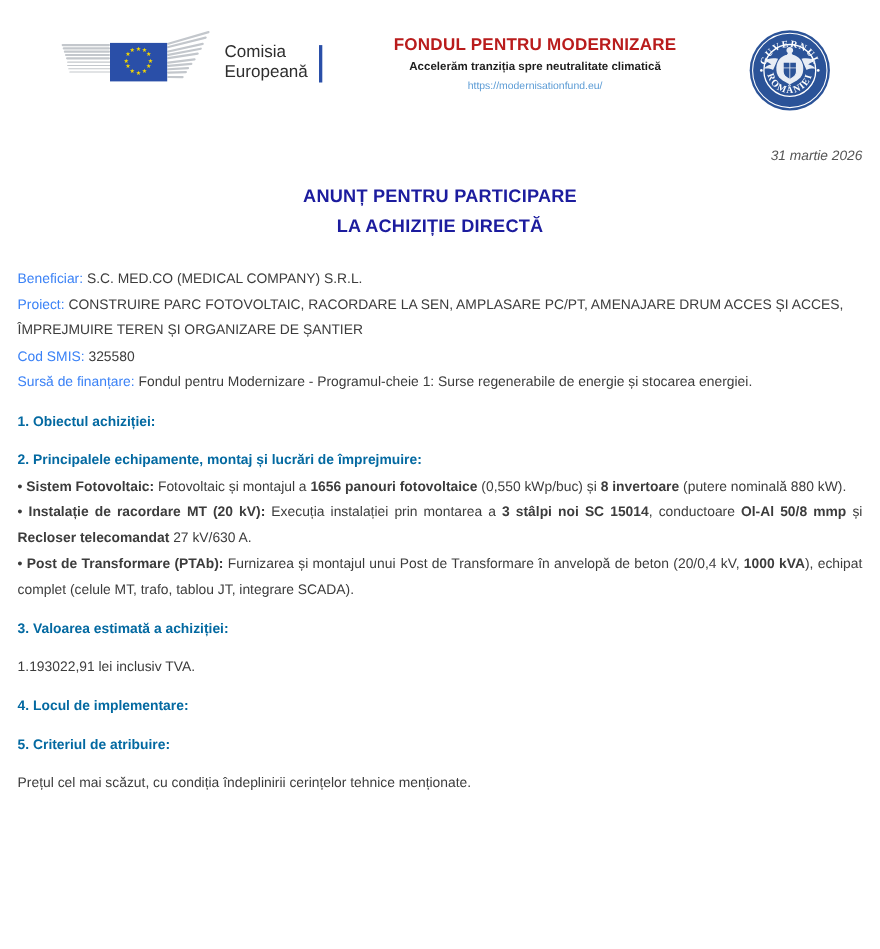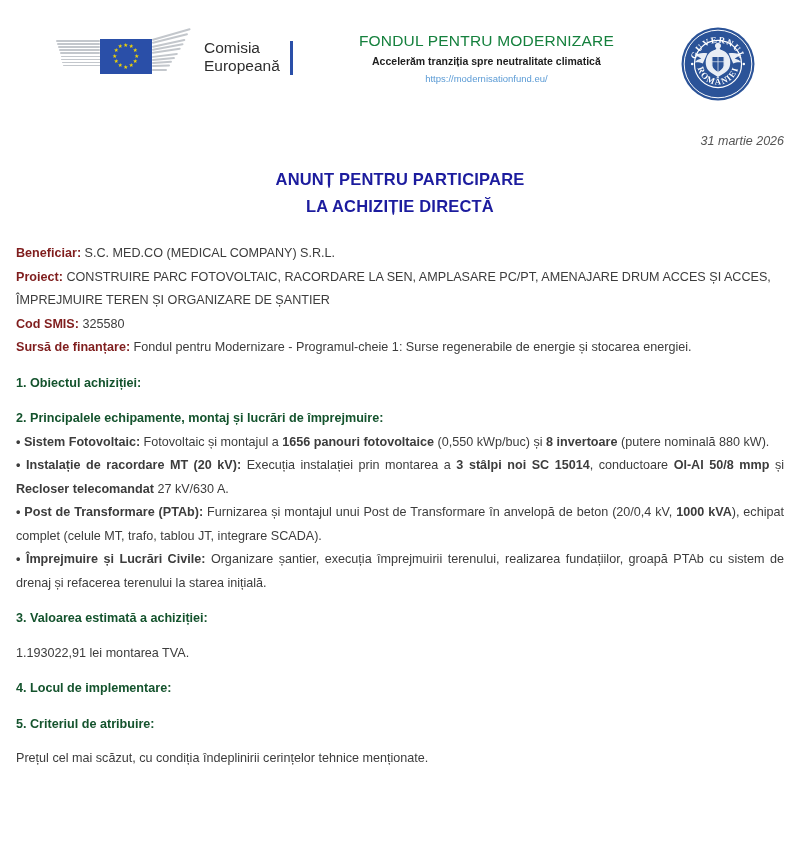--- a/index.html
+++ b/index.html
@@ -95,23 +95,23 @@
   }
 
   
   .fund-block {
     text-align: center;
     margin-top: 10px;
     flex: 0 0 auto;
   }
   .fund-title {
     font-size: 15.5px;
-    font-weight: normal;
+    font-weight: bold;
     letter-spacing: 0.2px;
-    color: #15803d;
+    color: #b91c1c;
     white-space: nowrap;
   }
   .fund-sub {
     font-size: 10.5px;
     font-weight: bold;
     color: #1e1e1e;
     margin-top: 5px;
     white-space: nowrap;
   }
   .fund-url {
@@ -158,27 +158,27 @@
     line-height: 23.5px;
     color: #3c3c3c;
     margin: 0;
   }
   .ln.gap { margin-top: 11px; }
   .ln.justify {
     text-align: justify;
     text-justify: inter-word;
   }
   .ln b, .ln strong {
-    color: #7f1d1d;
-    font-weight: bold;
+    color: #3b82f6;
+    font-weight: normal;
   }
   .heading {
     font-size: 12.6px;
     font-weight: bold;
-    color: #14532d;
+    color: #0369a1;
     margin: 0;
     line-height: 23.5px;
   }
   .heading.gap { margin-top: 12px; }
   .bullet {
     font-size: 12.6px;
     line-height: 23.5px;
     color: #3c3c3c;
     text-align: justify;
     text-justify: inter-word;
@@ -297,25 +297,24 @@
 
     <p class="ln"><b>Sursă de finanțare:</b><span> Fondul pentru Modernizare - Programul-cheie 1: Surse regenerabile de energie și stocarea energiei.</span></p>
 
     <p class="heading gap">1. Obiectul achiziției:</p>
 
     <p class="heading gap">2. Principalele echipamente, montaj și lucrări de împrejmuire:</p>
     <div id="bulletList">
         <p class="bullet"><span class="dot">• </span><b>Sistem Fotovoltaic:</b><span> Fotovoltaic și montajul a </span><b>1656 panouri fotovoltaice</b><span> (0,550 kWp/buc) și </span><b>8 invertoare</b><span> (putere nominală 880 kW).</span></p>
         <p class="bullet"><span class="dot">• </span><b>Instalație de racordare MT (20 kV):</b><span> Execuția instalației prin montarea a </span><b>3 stâlpi noi SC 15014</b><span>, conductoare </span><b>Ol-Al 50/8 mmp</b><span> și </span><b>Recloser telecomandat</b><span> 27 kV/630 A.</span></p>
         <p class="bullet"><span class="dot">• </span><b>Post de Transformare (PTAb):</b><span> Furnizarea și montajul unui Post de Transformare în anvelopă de beton (20/0,4 kV, </span><b>1000 kVA</b><span>), echipat complet (celule MT, trafo, tablou JT, integrare SCADA).</span></p>
-        <p class="bullet"><span class="dot">• </span><b>Împrejmuire și Lucrări Civile:</b><span> Organizare șantier, execuția împrejmuirii terenului, realizarea fundațiilor, groapă PTAb cu sistem de drenaj și refacerea terenului la starea inițială.</span></p>
       </div>
 
     <p class="heading gap">3. Valoarea estimată a achiziției:</p>
-    <p class="ln gap">1.193022,91 lei montarea TVA.</p>
+    <p class="ln gap">1.193022,91 lei inclusiv TVA.</p>
 
     <p class="heading gap">4. Locul de implementare:</p>
 
     <p class="heading gap">5. Criteriul de atribuire:</p>
     <p class="ln gap">Prețul cel mai scăzut, cu condiția îndeplinirii cerințelor tehnice menționate.</p>
 
   </div>
 </div>
 
 </body></html>

